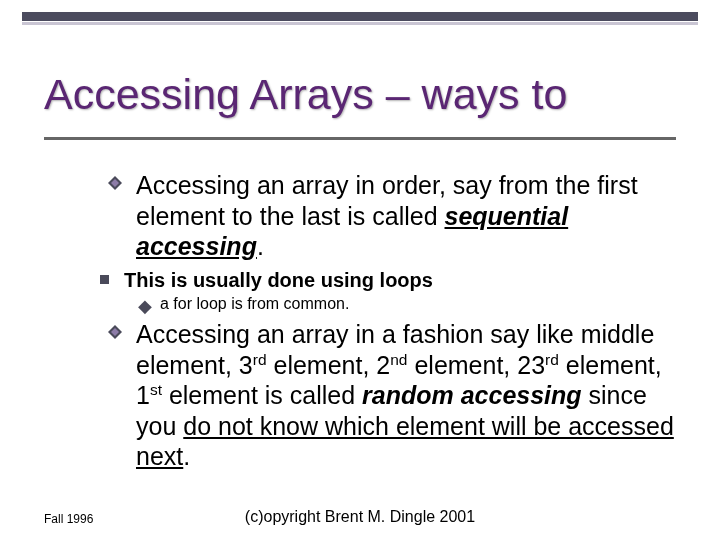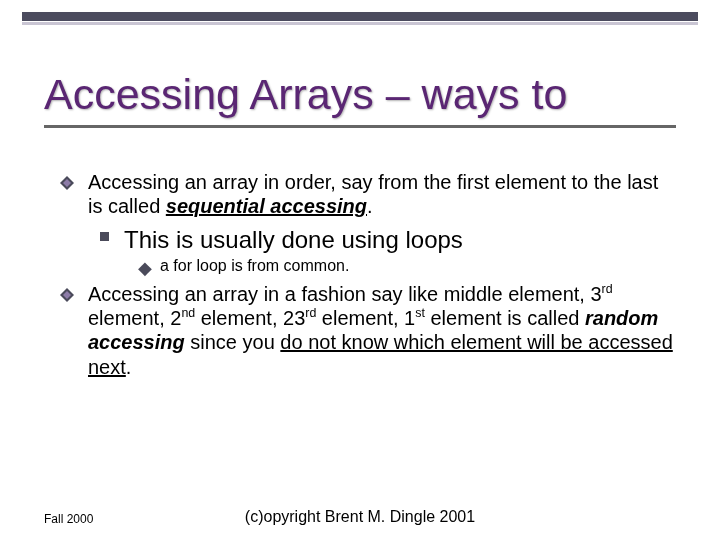--- a/index.html
+++ b/index.html
@@ -22,48 +22,50 @@
     position: absolute;
     top: 70px;
     left: 44px;
     right: 44px;
     color: #5a2673;
     font-size: 43px;
     font-weight: normal;
     font-family: Verdana, Geneva, sans-serif;
     text-shadow: 1px 1px 2px rgba(0,0,0,0.3);
     border-bottom: 3px solid #666;
-    padding-bottom: 6px;
+    padding-bottom: 18px;
   }
   .content {
     position: absolute;
     top: 170px;
     left: 88px;
     right: 44px;
     color: #000;
     line-height: 1.22;
   }
   .level1 {
     position: relative;
-    font-size: 20px;
+    font-size: 25px;
     margin-bottom: 6px;
+    margin-left: 48px;
   }
   .bullet-diamond {
     position: absolute;
     left: -28px;
     top: 6px;
     width: 14px;
     height: 14px;
   }
   .bullet-diamond svg { display: block; }
   .level2 {
     position: relative;
-    font-size: 24px;
+    font-size: 20px;
     margin-left: 36px;
     margin-top: 4px;
+    font-weight: bold;
   }
   .bullet-square {
     position: absolute;
     left: -24px;
     top: 7px;
     width: 9px;
     height: 9px;
     background: #4a4a5a;
   }
   .level3 {
@@ -137,14 +139,14 @@
       <svg width="14" height="14" viewBox="0 0 14 14">
         <polygon points="7,0 14,7 7,14 0,7" fill="#4a4a5a"></polygon>
         <polygon points="7,3 11,7 7,11 3,7" fill="#8d7ca8"></polygon>
       </svg>
     </span>
     <span>Accessing an array in a fashion say like middle element, 3</span><span class="sup">rd</span><span> element, 2</span><span class="sup">nd</span><span> element, 23</span><span class="sup">rd</span><span> element, 1</span><span class="sup">st</span><span> element is called </span><span class="em">random accessing</span><span> since you </span><span class="ul">do not know which element will be accessed next</span><span>.</span>
   </div>
 
 </div>
 
-<div class="footer-left">Fall 2000</div>
+<div class="footer-left">Fall 1996</div>
 <div class="footer-center">(c)opyright Brent M. Dingle 2001</div>
 
 </body></html>

